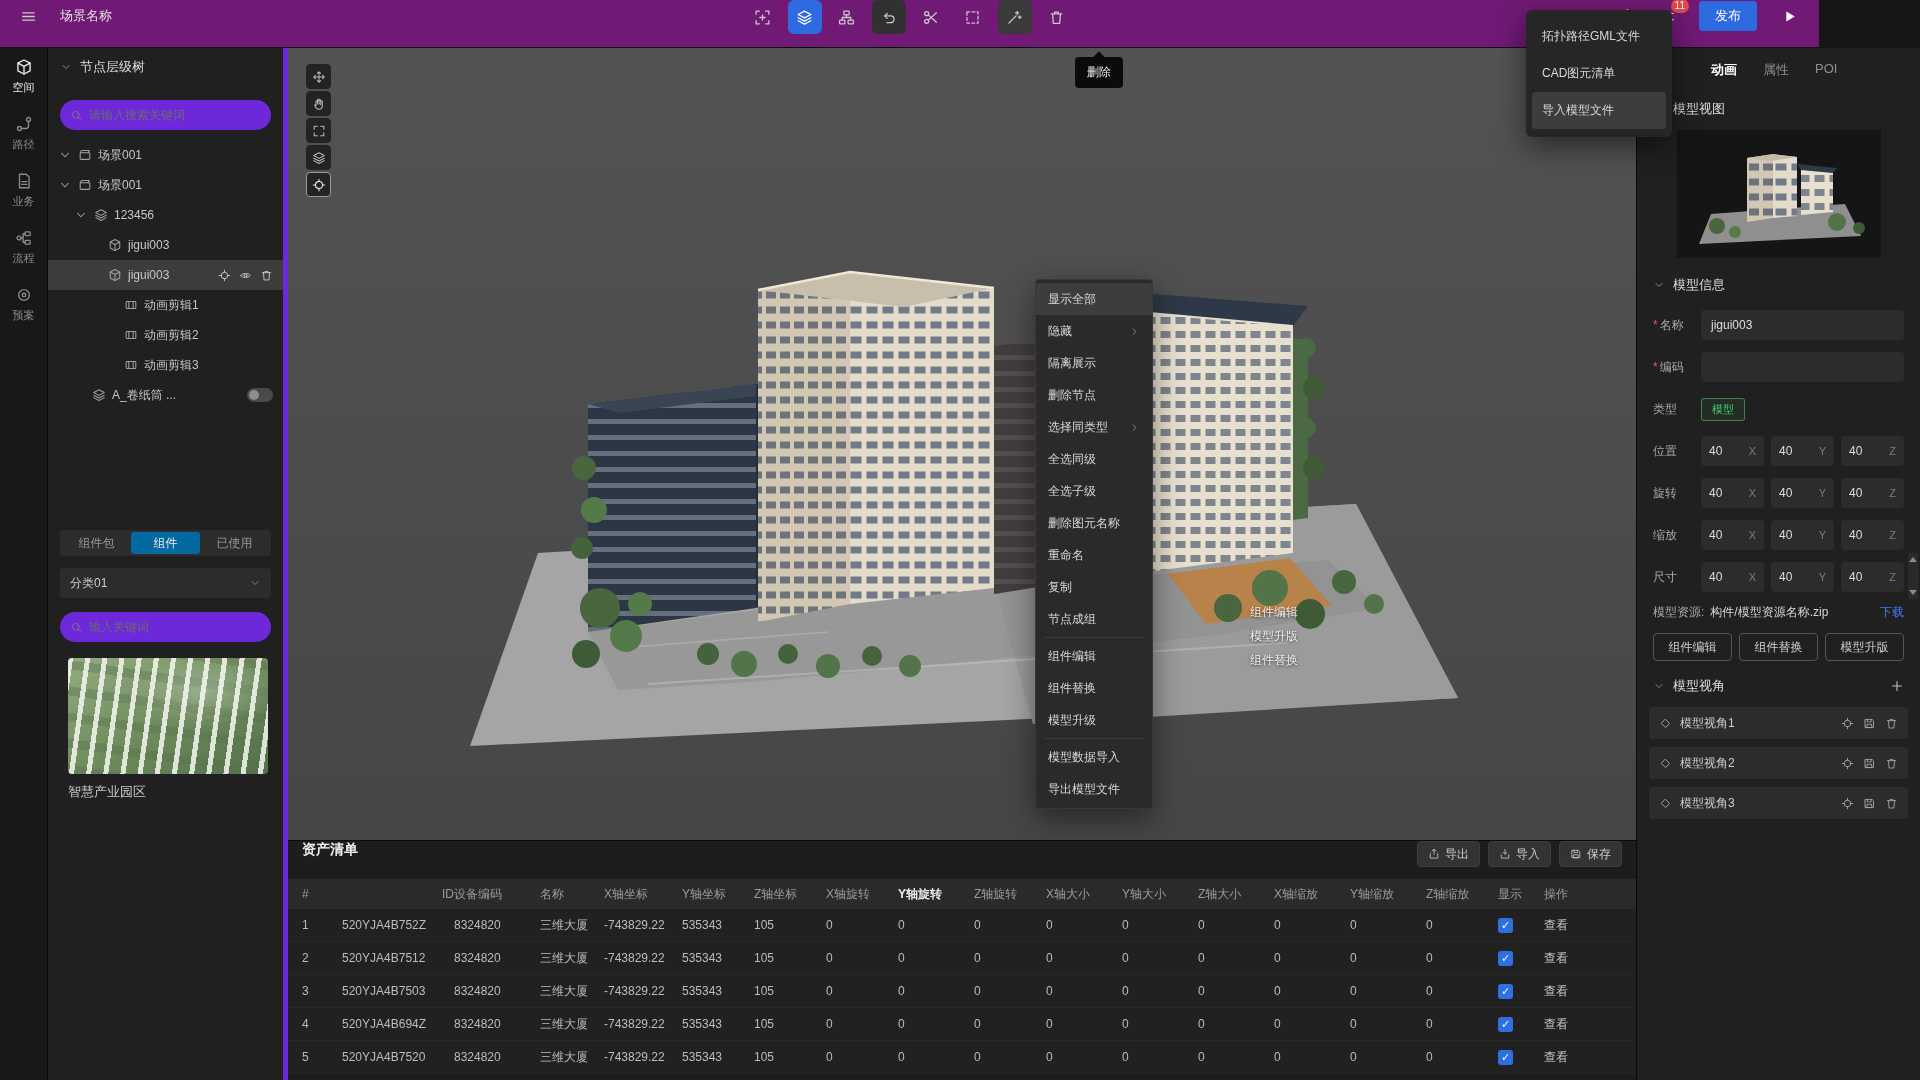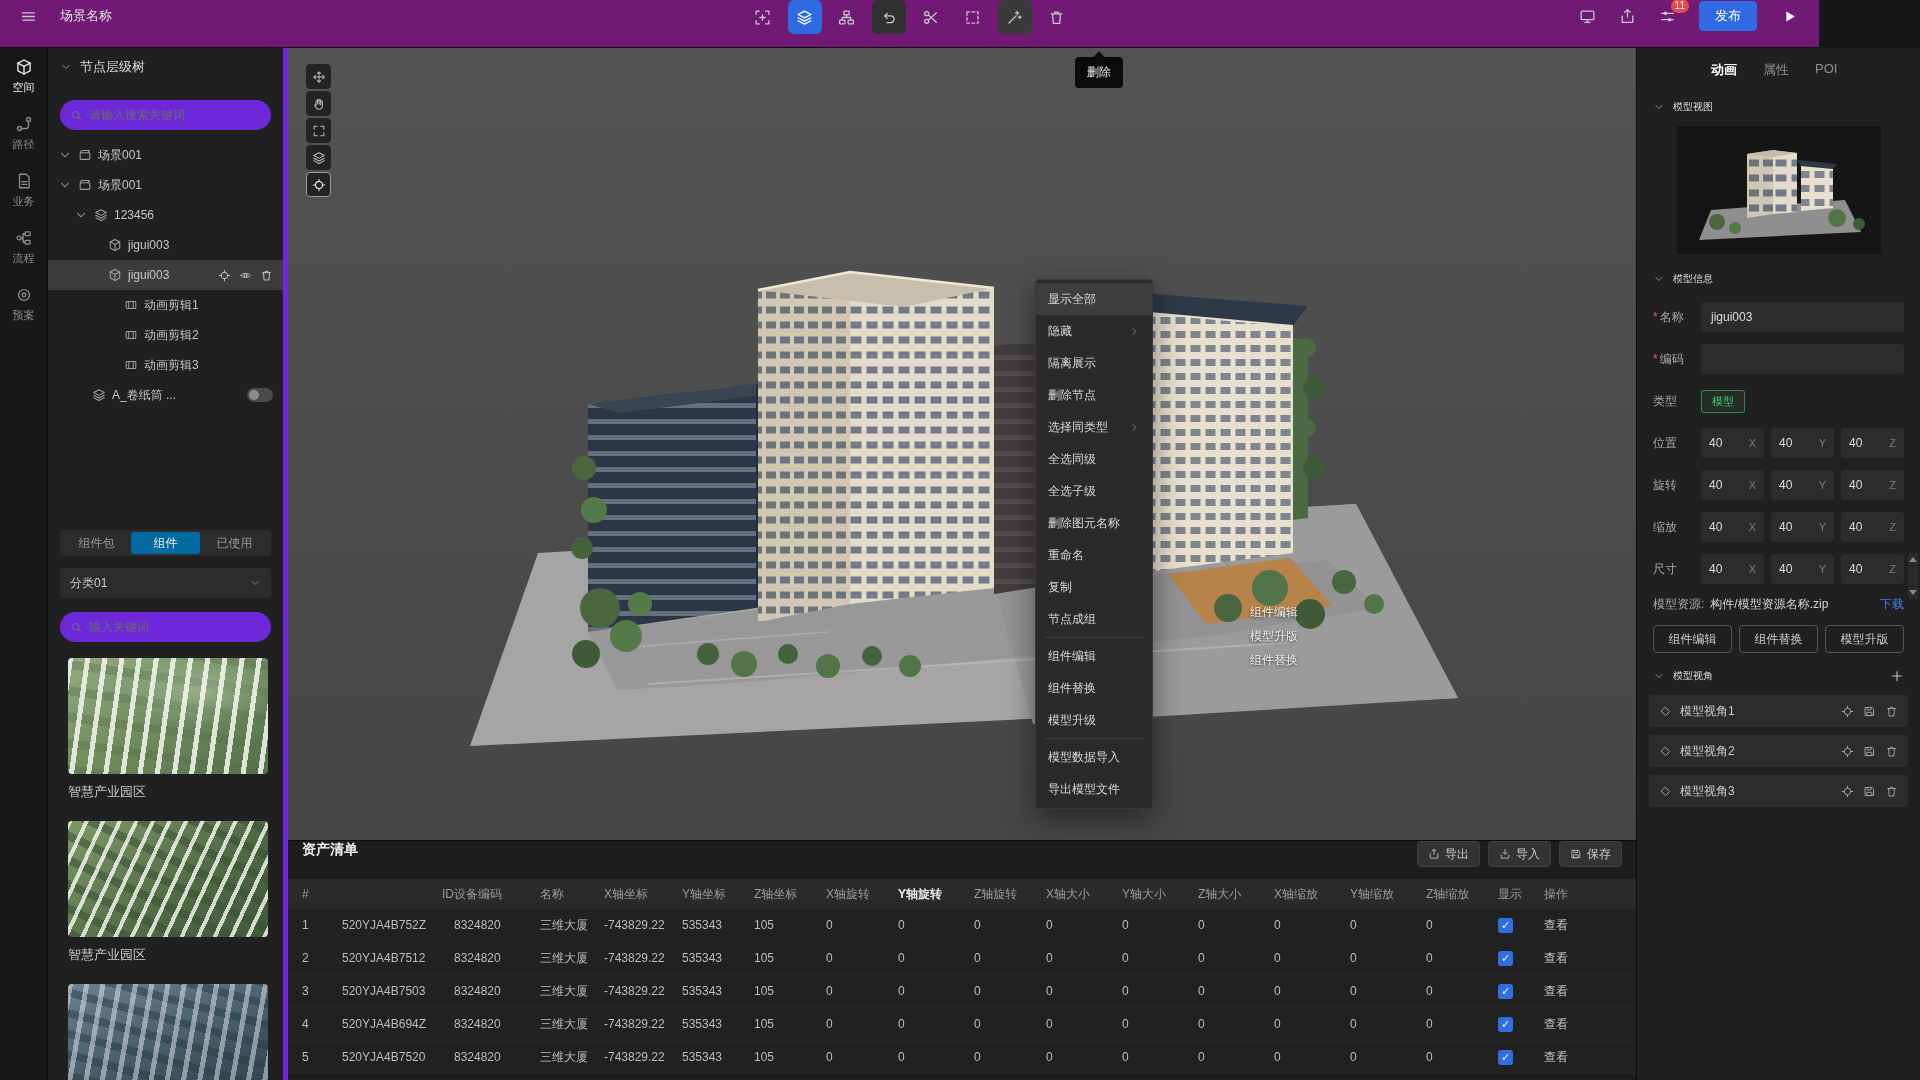--- a/index.html
+++ b/index.html
@@ -53,21 +53,21 @@
 .tswitch .knob{position:absolute;left:2px;top:2px;width:10px;height:10px;border-radius:50%;background:#8d8d8d}
 .mat-area{flex:1;display:flex;flex-direction:column;overflow:hidden}
 .mat-tabs{display:flex;gap:24px;padding:12px 14px 10px;font-size:13px}
 .mtab{color:#8b8b8b;cursor:pointer}
 .mtab.active{color:#f2f2f2;font-weight:bold}
 .seg{margin:4px 12px;background:#2c2c2c;border-radius:4px;padding:2px;display:flex}
 .segi{flex:1;text-align:center;line-height:22px;font-size:12px;color:#999;border-radius:3px;cursor:pointer}
 .segi.active{background:#0369a1;color:#ececec}
 .select{margin:8px 12px 0;height:30px;background:#2c2c2c;border-radius:4px;display:flex;align-items:center;padding:0 10px;color:#ccc;font-size:12px;cursor:pointer}
 .select .ic{margin-left:auto;width:12px;height:12px;color:#888}
-.cards{padding:6px 20px 0;display:flex;flex-direction:column;gap:20px;overflow:hidden;flex:1}
+.cards{padding:6px 20px 0;display:flex;flex-direction:row;gap:30px;overflow:hidden;flex:1}
 .card{cursor:pointer}
 .card-img{width:200px;height:116px;border-radius:4px}
 .card-img.c0{background:
  radial-gradient(130px 60px at 68% 28%, rgba(255,255,255,.28), transparent 60%),
  repeating-linear-gradient(98deg, rgba(245,247,240,.85) 0 5px, rgba(245,247,240,0) 5px 17px),
  repeating-linear-gradient(8deg, rgba(88,112,78,.4) 0 9px, rgba(88,112,78,0) 9px 26px),
  linear-gradient(150deg,#93ac80,#6c8a5a 55%,#52704a)}
 .card-img.c1{background:
  repeating-linear-gradient(115deg, rgba(250,250,244,.8) 0 4px, rgba(250,250,244,0) 4px 15px),
  repeating-linear-gradient(25deg, rgba(56,80,52,.55) 0 8px, rgba(56,80,52,0) 8px 22px),
@@ -94,21 +94,21 @@
 .cmdiv{height:1px;background:#3a3a3a;margin:2px 8px}
 
 .dropdown{position:absolute;left:1526px;top:10px;width:146px;background:#262626;border-radius:6px;padding:8px 6px;z-index:50;box-shadow:0 10px 30px rgba(0,0,0,.5)}
 .dmi{height:37px;display:flex;align-items:center;padding:0 10px;font-size:12px;color:#d8d8d8;border-radius:4px;cursor:pointer}
 .dmi.hl{background:#3d3d3d}
 
 .right{position:absolute;right:0;top:48px;width:284px;bottom:0;background:#202020;border-left:1px solid #0b0b0b;overflow:hidden;z-index:20}
 .rtabs{display:flex;gap:26px;padding:13px 0 9px 74px;font-size:13px}
 .rtab{color:#8f8f8f;cursor:pointer}
 .rtab.active{color:#fff;font-weight:bold}
-.sect-head{display:flex;align-items:center;gap:8px;padding:12px 16px;color:#dedede;font-size:10px}
+.sect-head{display:flex;align-items:center;gap:8px;padding:12px 16px;color:#dedede;font-size:13px}
 .sect-head .chev{width:12px;height:12px;color:#9a9a9a}
 .sect-head .plusic{margin-left:auto;width:14px;height:14px;color:#c5c5c5;cursor:pointer}
 .thumb{width:204px;height:128px;margin:0 auto 6px;background:#141414;border-radius:2px;overflow:hidden}
 .form{padding:4px 16px 0}
 .frow{display:flex;align-items:center;margin-bottom:12px;min-height:30px}
 .flabel{width:48px;color:#a8a8a8;font-size:12px;flex:none}
 .req::before{content:"*";color:#e25c5c;margin-right:2px}
 .finput{flex:1;height:30px;background:#2c2c2c;border-radius:4px;display:flex;align-items:center;padding:0 10px;color:#ddd;font-size:12px;overflow:hidden}
 .badge-type{display:inline-block;padding:3px 10px;border:1px solid rgba(74,203,110,.55);color:#4acb6e;background:rgba(74,203,110,.08);border-radius:3px;font-size:11px}
 .axgroup{display:flex;gap:7px;flex:1}
@@ -690,20 +690,25 @@
       </div>
       <div class="cmdiv"></div>
       <div class="cmi">
         <span>模型数据导入</span>
       </div>
       <div class="cmi">
         <span>导出模型文件</span>
       </div>
     </div>
 
+  <div class="dropdown">
+      <div class="dmi">拓扑路径GML文件</div>
+      <div class="dmi">CAD图元清单</div>
+      <div class="dmi hl">导入模型文件</div>
+    </div>
 
   <aside class="right">
     <div class="rtabs">
       <span class="rtab active">动画</span>
       <span class="rtab">属性</span>
       <span class="rtab">POI</span>
     </div>
 
     <div class="sect-head">
       <span class="chev ic">

